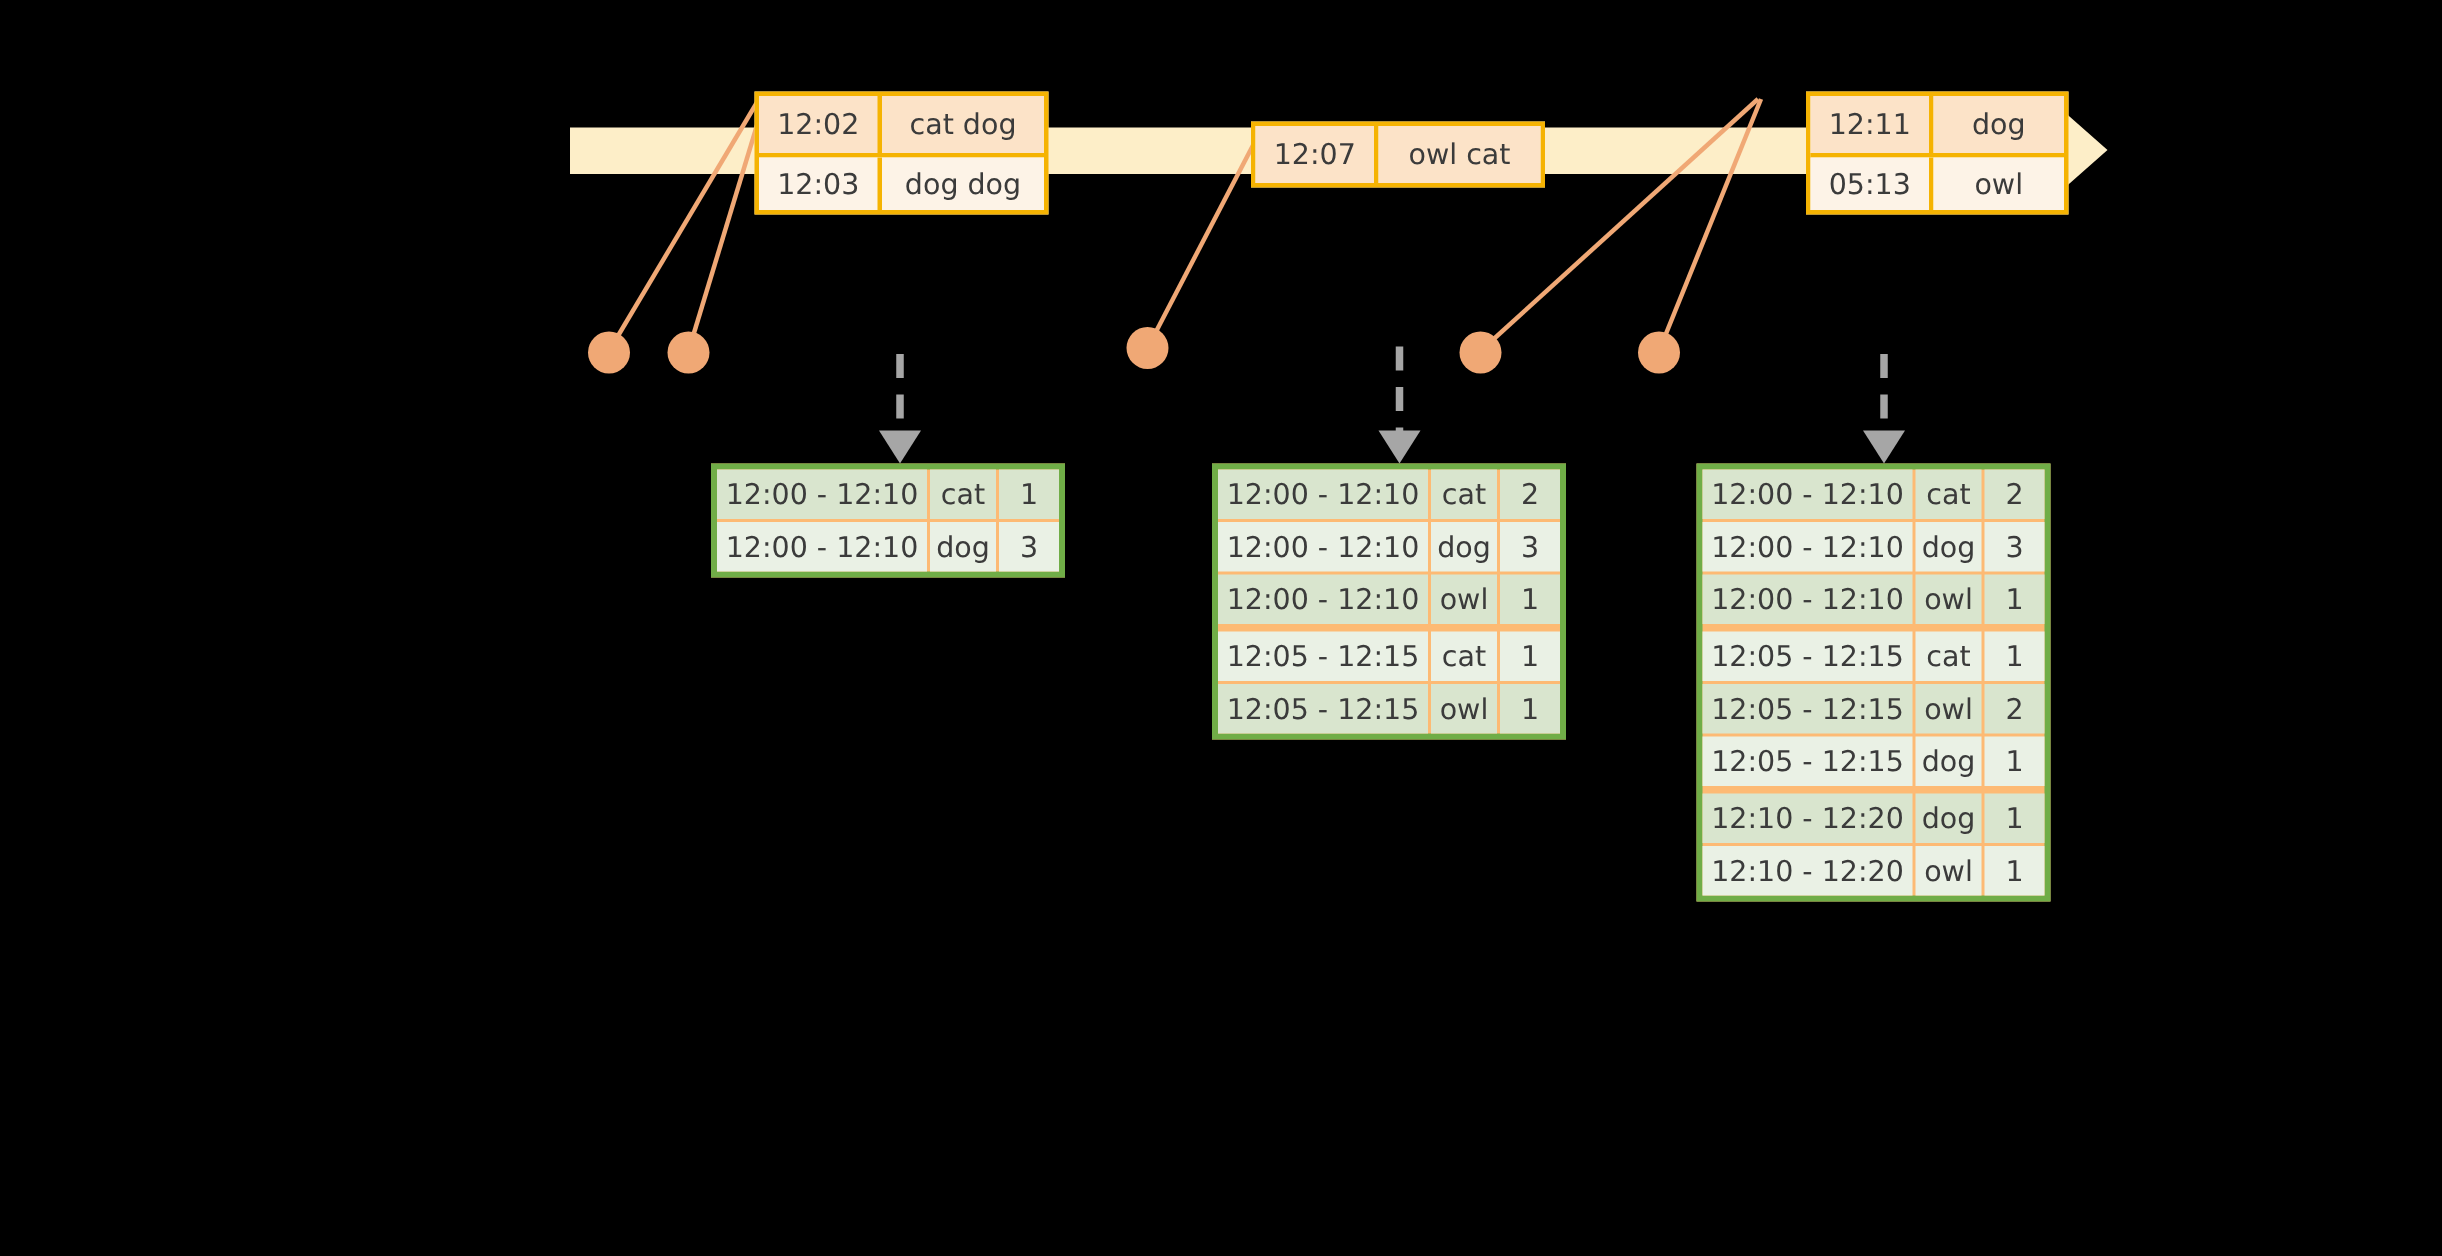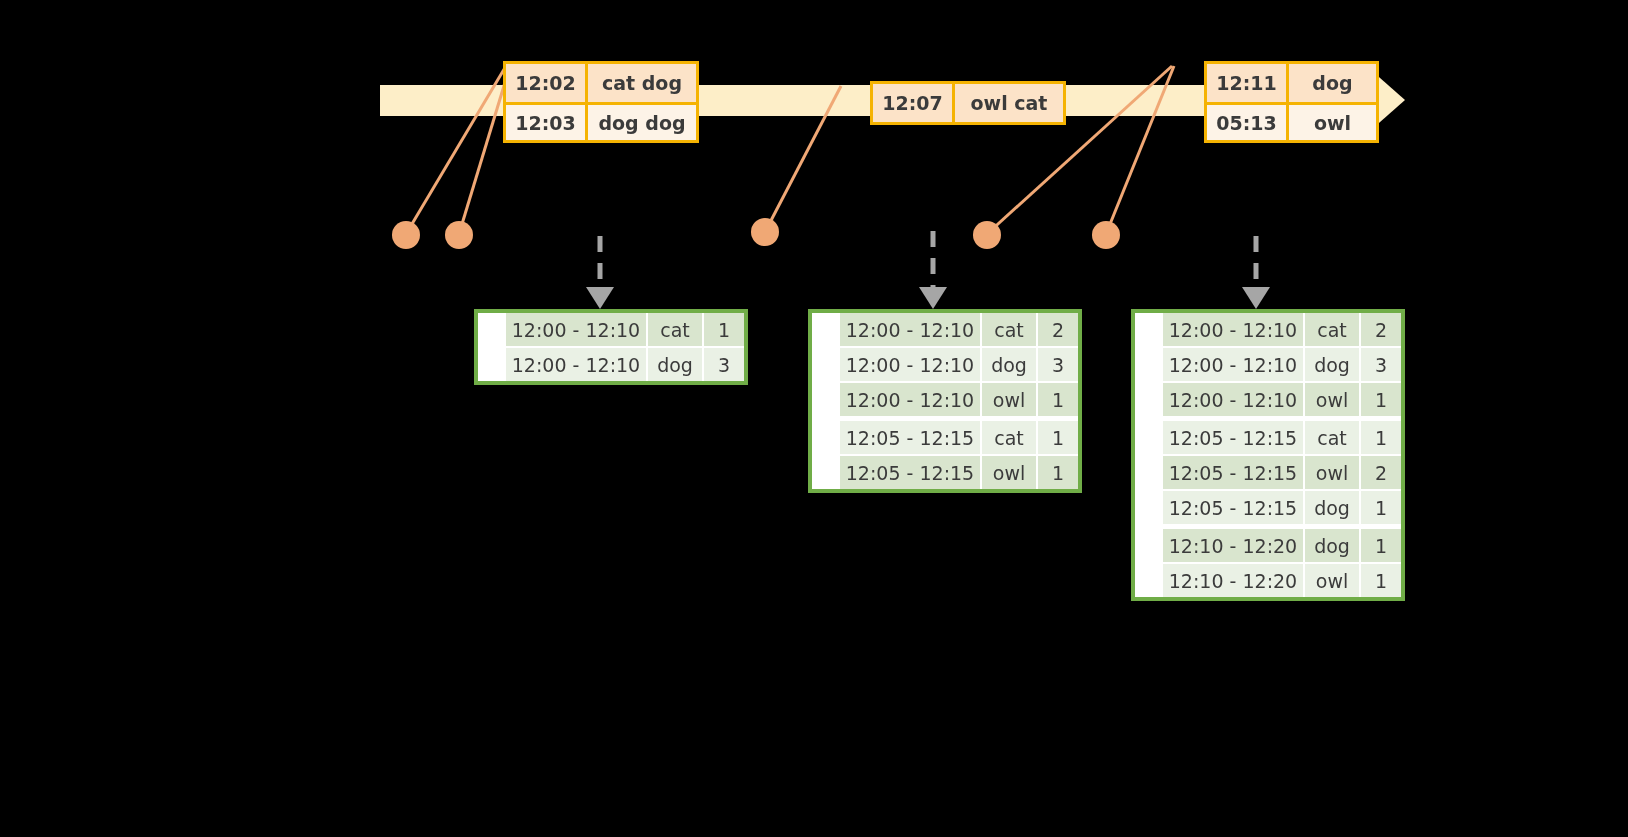--- a/index.html
+++ b/index.html
@@ -47,63 +47,61 @@
   .event-row + .event-row { border-top: 3px solid #f5b302; }
   .event-row.shade-a .cell { background: #fce3c8; }
   .event-row.shade-b .cell { background: #fdf3e7; }
   .event-row .cell {
     display: flex;
     align-items: center;
     justify-content: center;
     font-size: 19px;
     color: #3b3b3b;
     white-space: nowrap;
-    font-weight: bold;
   }
   .event-row .cell.time { width: 82px; border-right: 3px solid #f5b302; }
   .event-row .cell.words { flex: 1; text-align: center; }
 
   #event-box-1 { left: 503px; top: 61px; width: 196px; }
-  #event-box-2 { left: 870px; top: 81px; width: 196px; }
+  #event-box-2 { left: 834px; top: 81px; width: 196px; }
   #event-box-3 { left: 1204px; top: 61px; width: 175px; }
 
   
   #connectors {
     position: absolute; left: 0; top: 0;
     width: 1628px; height: 837px;
     pointer-events: none;
   }
 
   
   .result-table {
     position: absolute;
     border: 4px solid #70ad47;
-    background: #ffffff;
+    background: #fdba74;
     display: flex;
     flex-direction: column;
     gap: 2px;
-    padding-left: 28px;
   }
   .result-row {
     display: flex;
     height: 33px;
     gap: 2px;
   }
   .result-row .cell {
     display: flex;
     align-items: center;
     justify-content: center;
     font-size: 19px;
     color: #3b3b3b;
     white-space: nowrap;
   }
   .result-row.shade-a .cell { background: #d9e5ce; }
   .result-row.shade-b .cell { background: #eaf1e5; }
   .result-row .cell.win   { width: 140px; }
-  .result-row .cell.word  { width: 54px; text-align: right; }
+  .result-row .cell.word  { width: 44px; text-align: right; }
   .result-row .cell.count { width: 40px; }
   .result-row.group-end { margin-bottom: 3px; }
 
   #result-table-1 { left: 474px; top: 309px; }
   #result-table-2 { left: 808px; top: 309px; }
   #result-table-3 { left: 1131px; top: 309px; }
 </style>
 </head>
 <body>
 

